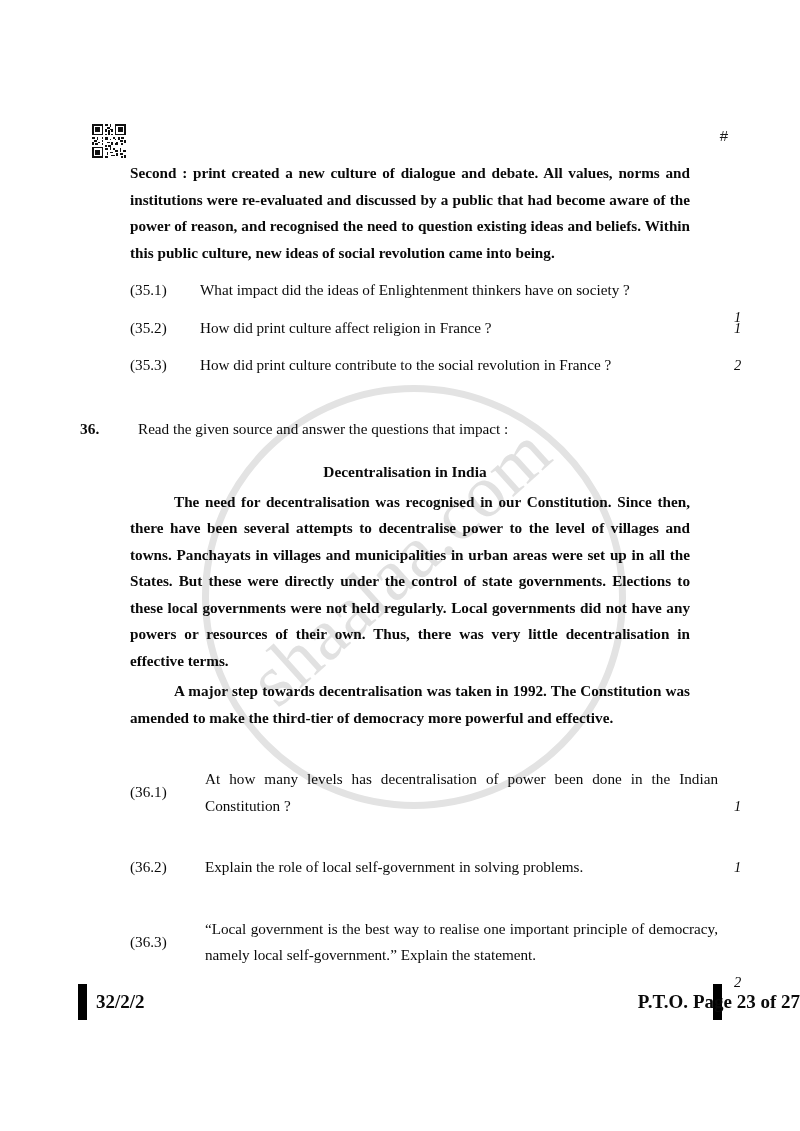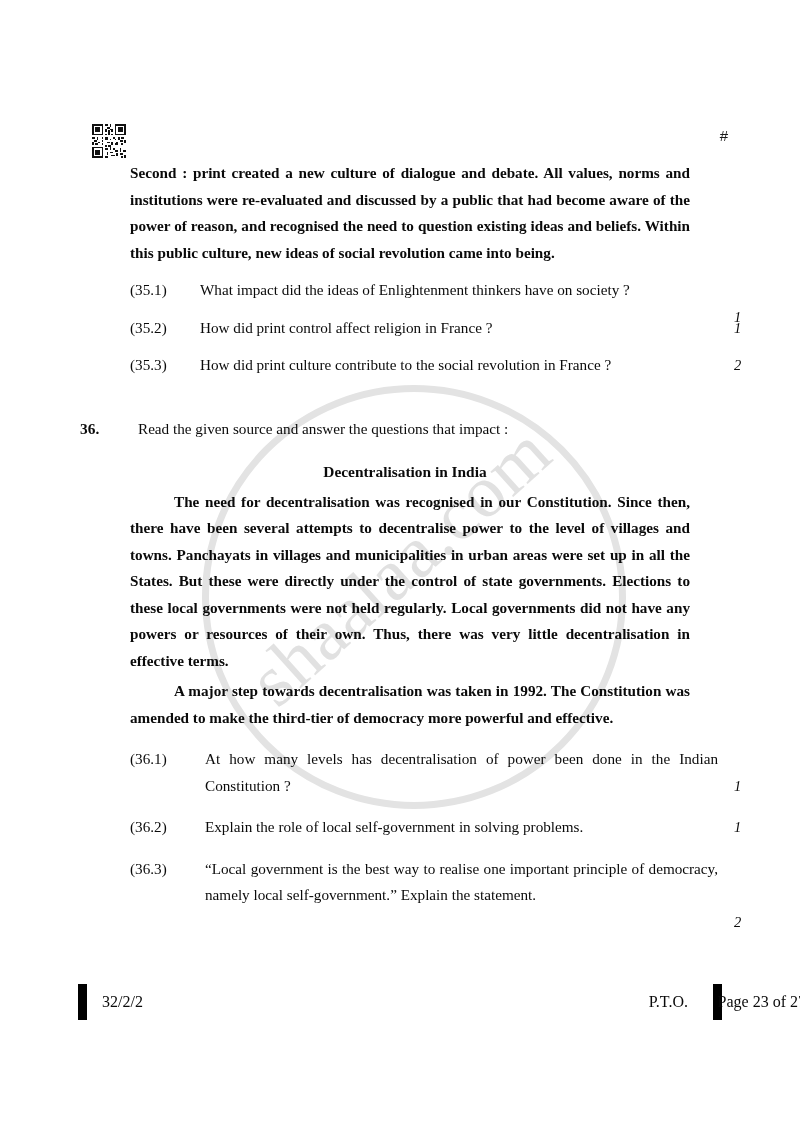--- a/index.html
+++ b/index.html
@@ -193,21 +193,22 @@
   }
   .source-para.p2 {
     margin-top: 4px;
   }
 
   
   .sub36 {
     margin-left: 130px;
     margin-right: 82px;
     width: 588px;
-    margin-top: 15px;
+    margin-top: 35px;
+    align-items: center;
   }
   .sub36 .qnum {
     width: 75px;
   }
   .sub36 .qbody {
     padding-left: 0px;
   }
   .sub36 .marks {
     right: -38px;
   }
@@ -226,25 +227,24 @@
     top: 0;
     width: 9px;
     height: 36px;
     background: #000000;
   }
   .foot-bar.left { left: 78px; }
   .foot-bar.right { right: 78px; }
   .foot-text {
     position: absolute;
     top: 8px;
-    font-weight: normal;
-    font-size: 16px;
+    font-weight: bold;
+    font-size: 19px;
     line-height: 20px;
     font-family: "Liberation Serif", "DejaVu Serif", serif;
-    margin-left: 6px;
   }
   #foot-code { left: 96px; }
   #foot-page {
     left: 0;
     width: 800px;
     text-align: right;
   }
   #foot-pto { right: 112px; }
 </style>
 </head>
@@ -337,21 +337,21 @@
     <p class="para block-intro">Second : print created a new culture of dialogue and debate. All values, norms and institutions were re-evaluated and discussed by a public that had become aware of the power of reason, and recognised the need to question existing ideas and beliefs. Within this public culture, new ideas of social revolution came into being.</p>
 
     <div class="qrow sub35">
       <span class="qnum">(35.1)</span>
       <span class="qbody">What impact did the ideas of Enlightenment thinkers have on society ?</span>
       <span class="marks" style="top:26.5px;">1</span>
     </div>
 
     <div class="qrow sub35">
       <span class="qnum">(35.2)</span>
-      <span class="qbody">How did print control affect religion in France ?</span>
+      <span class="qbody">How did print culture affect religion in France ?</span>
       <span class="marks" style="top:0px;">1</span>
     </div>
 
     <div class="qrow sub35">
       <span class="qnum">(35.3)</span>
       <span class="qbody">How did print culture contribute to the social revolution in France ?</span>
       <span class="marks" style="top:0px;">2</span>
     </div>
 
     <div id="q36">

